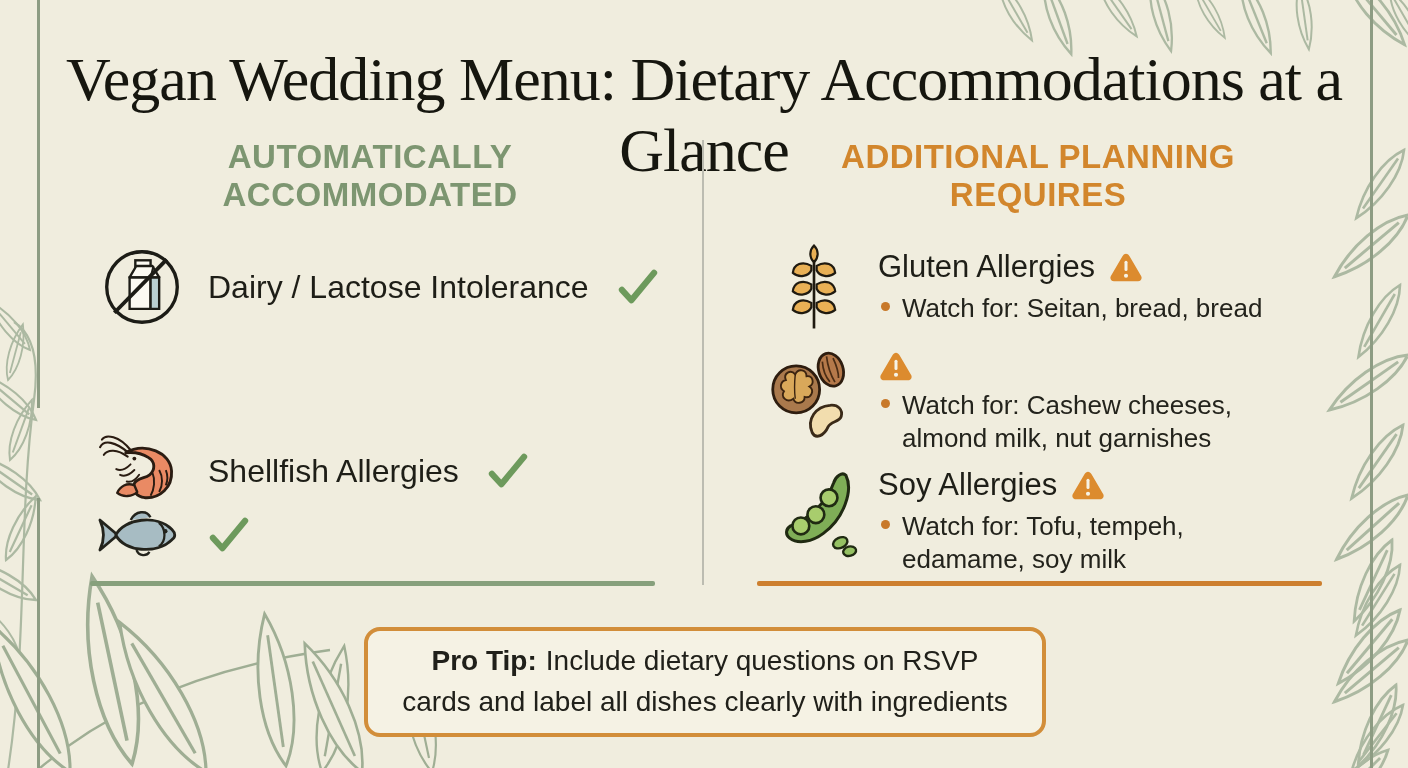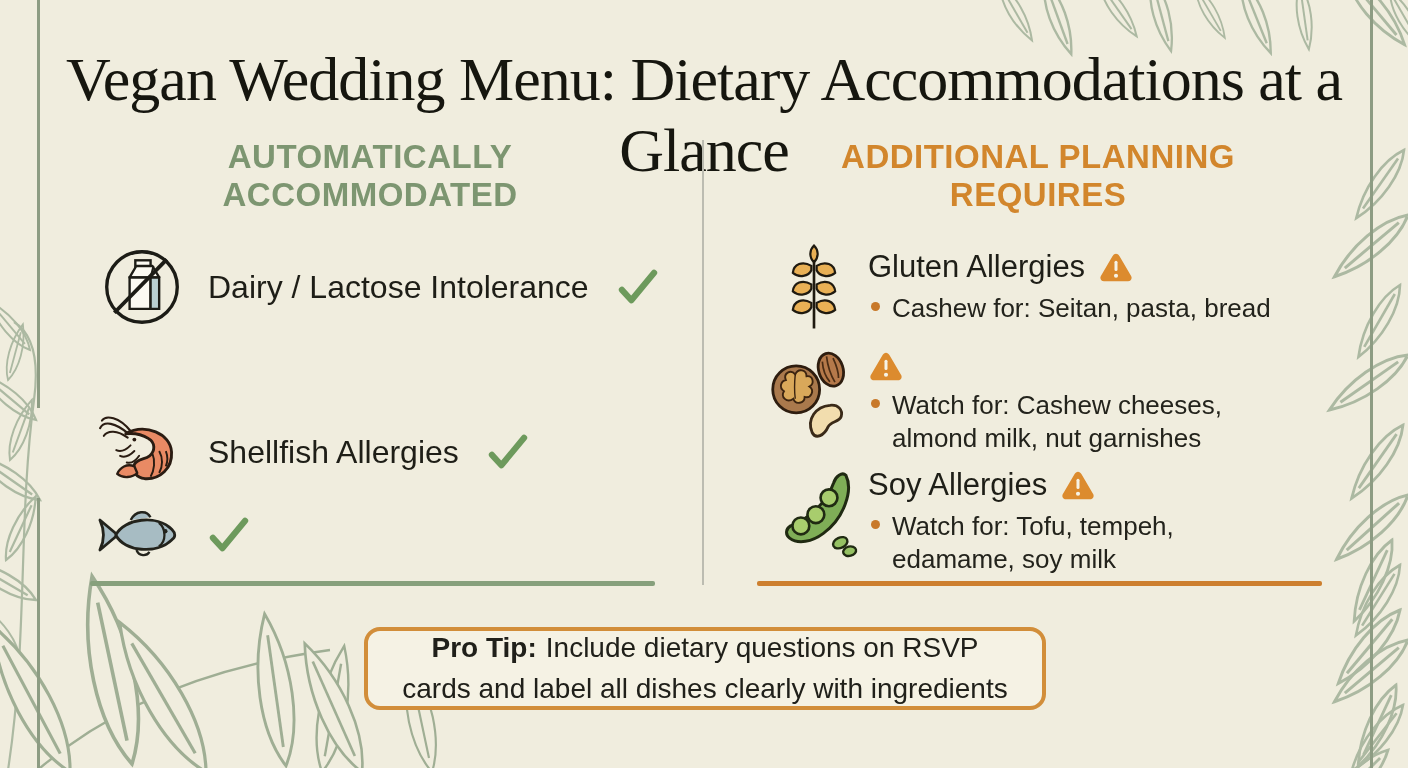--- a/index.html
+++ b/index.html
@@ -19,25 +19,25 @@
   .col-head.orange{left:758px;color:#d2862c;}
   .divider-v{position:absolute;left:702px;top:140px;width:2px;height:445px;background:#bcbcb1;}
   .underline{position:absolute;top:581px;height:5px;width:565px;border-radius:2px;}
   .underline.green{left:90px;background:#87a07c;}
   .underline.orange{left:757px;background:#cd7f2f;}
   .l-item{position:absolute;left:92px;display:flex;align-items:center;height:86px;width:610px;}
   .l-icon{flex:0 0 100px;width:100px;display:flex;justify-content:center;align-items:center;}
   .l-label{margin-left:16px;font-size:32px;color:#1e1e17;display:flex;align-items:center;gap:28px;white-space:nowrap;}
   .r-item{position:absolute;left:764px;display:flex;align-items:flex-start;}
   .r-icon{flex:0 0 100px;width:100px;display:flex;justify-content:center;}
-  .r-body{margin-left:4px;max-width:432px;}
+  .r-body{margin-left:14px;max-width:432px;}
   .r-title{font-size:31px;color:#1e1e17;display:flex;align-items:center;gap:13px;line-height:1.2;margin-top:6px;white-space:nowrap;}
   .r-watch{margin-top:7px;font-size:26px;line-height:1.26;color:#23231c;display:flex;}
   .dot{flex:0 0 9px;width:9px;height:9px;border-radius:50%;background:#c8792a;margin:10px 12px 0 3px;}
-  .protip{position:absolute;left:364px;top:627px;width:682px;height:83px;box-sizing:border-box;
+  .protip{position:absolute;left:364px;top:627px;width:682px;height:110px;box-sizing:border-box;
           border:4px solid #d28e3a;border-radius:16px;background:#f5f2e4;
           display:flex;align-items:center;justify-content:center;text-align:center;
           font-size:28px;line-height:1.45;color:#20201a;padding:0 30px;}
   .protip b{margin-right:9px;}
 </style>
 </head>
 <body>
 
 <div class="canvas">
 
@@ -130,21 +130,21 @@
     </div>
     <div class="l-label">
       <span>Dairy / Lactose Intolerance</span>
       <svg width="42" height="36" viewBox="0 0 44 38">
         <path d="M5 22 L15 33 L39 4" stroke="#6d9a5c" stroke-width="6.5" fill="none" stroke-linecap="round" stroke-linejoin="round"></path>
       </svg>
     </div>
   </div>
 
 
-  <div class="l-item" style="top:409px">
+  <div class="l-item" style="top:428px">
     <div class="l-icon">
       <svg width="92" height="82" viewBox="0 0 96 86">
         <path d="M34 24 C20 12 8 10 4 18 M36 21 C24 6 10 4 6 10 M33 28 C22 20 12 20 8 26" fill="none" stroke="#2a1c12" stroke-width="2.2" stroke-linecap="round"></path>
         <path d="M30 24 C52 12 78 24 79 43 C80 60 67 72 51 71 C42 70 37 63 40 56 C43 50 51 51 56 47 C62 42 62 33 55 29 C47 24 37 23 30 24 Z" fill="#e98a64" stroke="#2a1c12" stroke-width="3"></path>
         <path d="M57 69 C61 62 62 52 59 45 M66 65 C70 58 70 49 66 42 M73 58 C75 53 75 47 73 42" fill="none" stroke="#2a1c12" stroke-width="2"></path>
         <circle cx="40" cy="30" r="2" fill="#2a1c12"></circle>
         <path d="M36 36 C30 42 25 43 21 41 M40 42 C34 48 29 49 25 47 M45 47 C41 53 36 55 32 54" fill="none" stroke="#2a1c12" stroke-width="2" stroke-linecap="round"></path>
         <path d="M40 58 C32 55 25 59 22 66 C28 71 38 70 43 65 Z" fill="#e98a64" stroke="#2a1c12" stroke-width="2.5" stroke-linejoin="round"></path>
       </svg>
     </div>
@@ -200,21 +200,21 @@
       <div class="r-title">
         <span>Gluten Allergies</span>
         <svg width="36" height="32" viewBox="0 0 40 36">
           <path d="M20 3 C21.5 3 23 4 24 6 L37 28 C38.5 30.5 37 34 33.5 34 L6.5 34 C3 34 1.5 30.5 3 28 L16 6 C17 4 18.5 3 20 3 Z" fill="#dc8b2e"></path>
           <rect x="18.3" y="11" width="3.4" height="11.5" rx="1.7" fill="#f6f3e6"></rect>
           <circle cx="20" cy="27.8" r="2.3" fill="#f6f3e6"></circle>
         </svg>
       </div>
       <div class="r-watch">
         <span class="dot"></span>
-        <span>Cashew for: Seitan, pasta, bread</span>
+        <span>Watch for: Seitan, bread, bread</span>
       </div>
     </div>
   </div>
 
   <div class="r-item" style="top:344px">
     <div class="r-icon">
       <svg width="90" height="102" viewBox="0 0 96 108">
         <circle cx="29" cy="48" r="25" fill="#aa794c" stroke="#2e1d0f" stroke-width="3"></circle>
         <path d="M18 38 C15 31 23 26 28 32 C31 25 40 27 40 34 C47 33 49 42 43 45 C49 49 45 58 38 56 C38 63 28 65 26 58 C19 63 12 56 16 50 C10 46 13 39 18 38 Z" fill="#d9a85a" stroke="#3c2410" stroke-width="2"></path>
         <path d="M28 32 C27 42 27 50 28 58" fill="none" stroke="#3c2410" stroke-width="1.5"></path>

